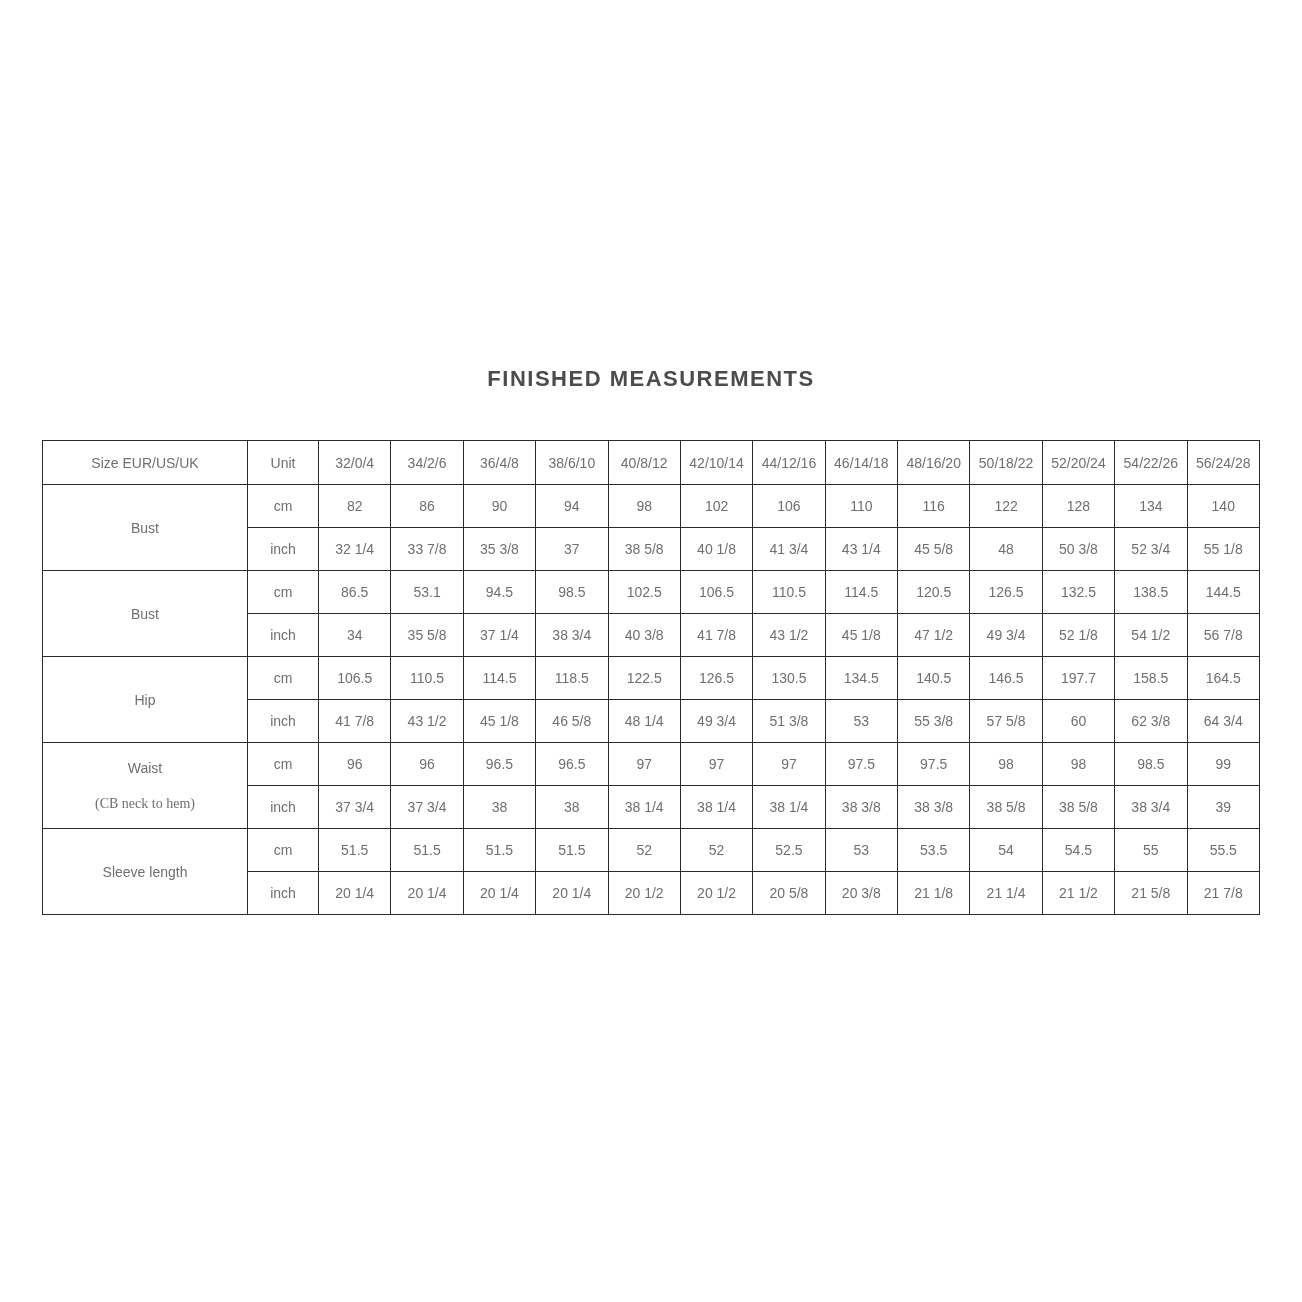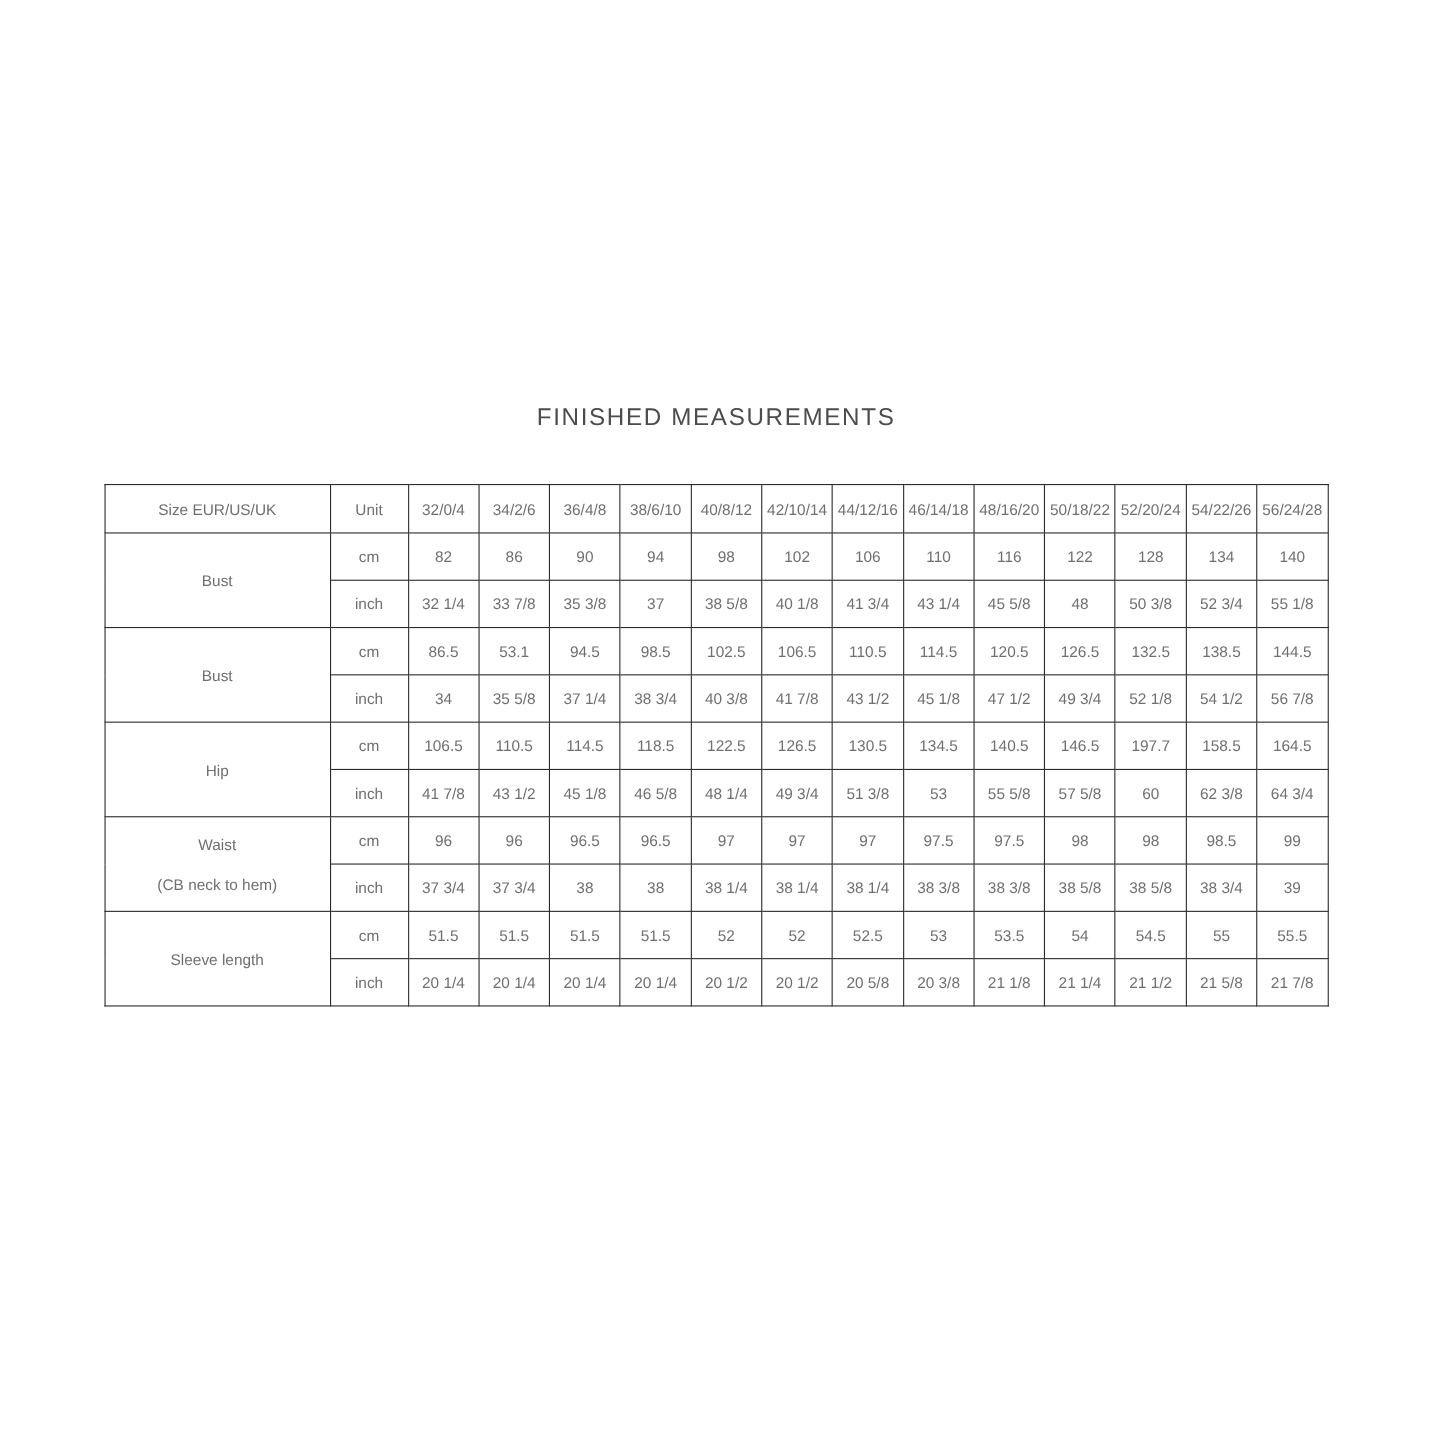--- a/index.html
+++ b/index.html
@@ -13,48 +13,48 @@
     font-family: "Liberation Sans", sans-serif;
     overflow: hidden;
   }
   .page {
     padding-top: 366px;
   }
   .title {
     margin: 0;
     text-align: center;
     font-size: 22px;
-    font-weight: 400;
+    font-weight: 700;
     letter-spacing: 1.5px;
     color: #4c4c4c;
     font-family: "Liberation Sans", sans-serif;
   }
   table.measurements {
     border-collapse: collapse;
     table-layout: fixed;
-    width: 1113px;
+    width: 1218px;
     margin: 48px auto 0 auto;
   }
   table.measurements th,
   table.measurements td {
     border: 1px solid #2b2b2b;
     text-align: center;
     vertical-align: middle;
     color: #6f6f6f;
     font-size: 14px;
     font-weight: 400;
     padding: 0;
     overflow: hidden;
     white-space: nowrap;
   }
   thead tr { height: 44px; }
   tbody tr { height: 43px; }
   col.label-col { width: 205px; }
   col.unit-col  { width: 71px; }
-  .label-subline { margin-top: 20px; }
+  .label-subline { margin-top: 20px; font-family: Liberation Serif, serif; }
 </style>
 </head>
 <body>
 
 <div class="page">
   <h1 class="title">FINISHED MEASUREMENTS</h1>
 
   <table class="measurements">
     <colgroup>
       <col class="label-col">
@@ -185,21 +185,21 @@
         <tr>
           <td>inch</td>
           <td>41 7/8</td>
           <td>43 1/2</td>
           <td>45 1/8</td>
           <td>46 5/8</td>
           <td>48 1/4</td>
           <td>49 3/4</td>
           <td>51 3/8</td>
           <td>53</td>
-          <td>55 5/8</td>
+          <td>55 3/8</td>
           <td>57 5/8</td>
           <td>60</td>
           <td>62 3/8</td>
           <td>64 3/4</td>
         </tr>
         <tr>
           <td rowspan="2">
             <div class="label-line">Waist</div>
             <div class="label-subline">(CB neck to hem)</div>
           </td>

